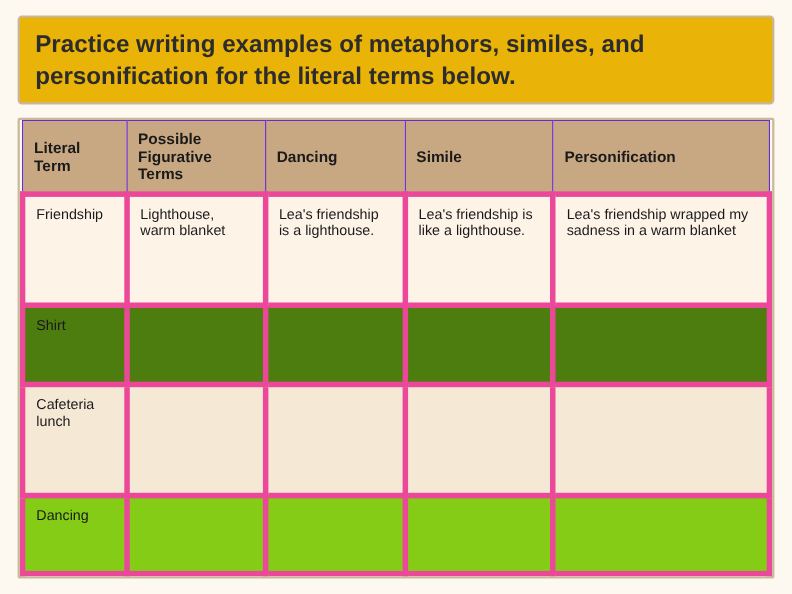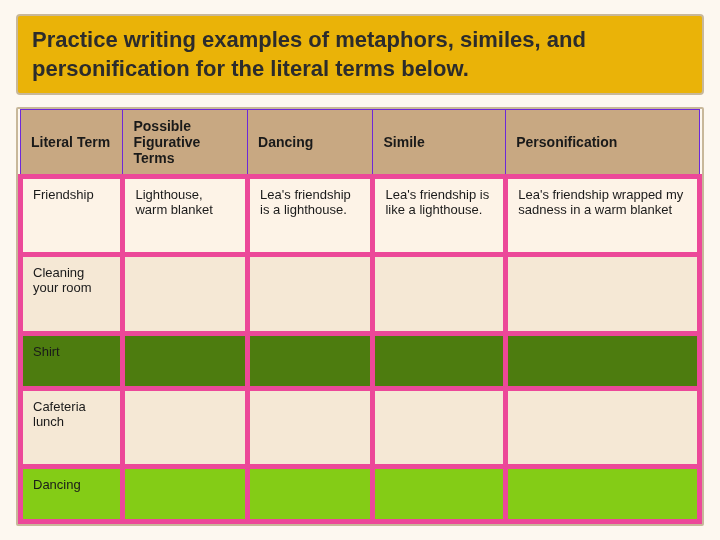--- a/index.html
+++ b/index.html
@@ -128,27 +128,20 @@
         </tr>
       </thead>
       <tbody>
         <tr class="row-friendship">
           <td>Friendship</td>
           <td>Lighthouse, warm blanket</td>
           <td>Lea's friendship is a lighthouse.</td>
           <td>Lea's friendship is like a lighthouse.</td>
           <td>Lea's friendship wrapped my sadness in a warm blanket</td>
         </tr>
-        <tr class="row-cleaning">
-          <td>Cleaning your room</td>
-          <td></td>
-          <td></td>
-          <td></td>
-          <td></td>
-        </tr>
         <tr class="row-shirt">
           <td>Shirt</td>
           <td></td>
           <td></td>
           <td></td>
           <td></td>
         </tr>
         <tr class="row-cafeteria">
           <td>Cafeteria lunch</td>
           <td></td>

